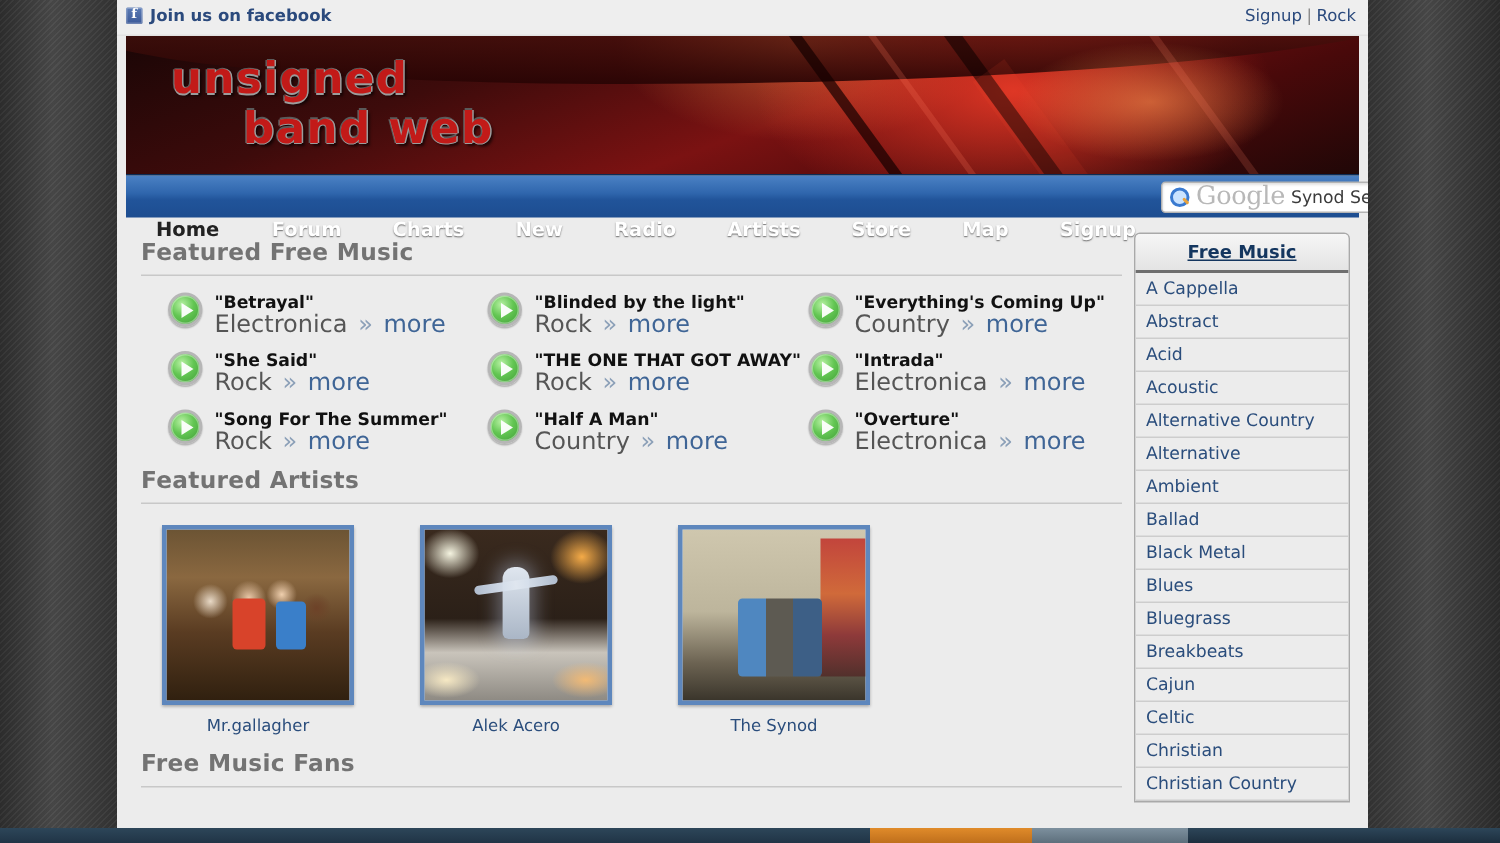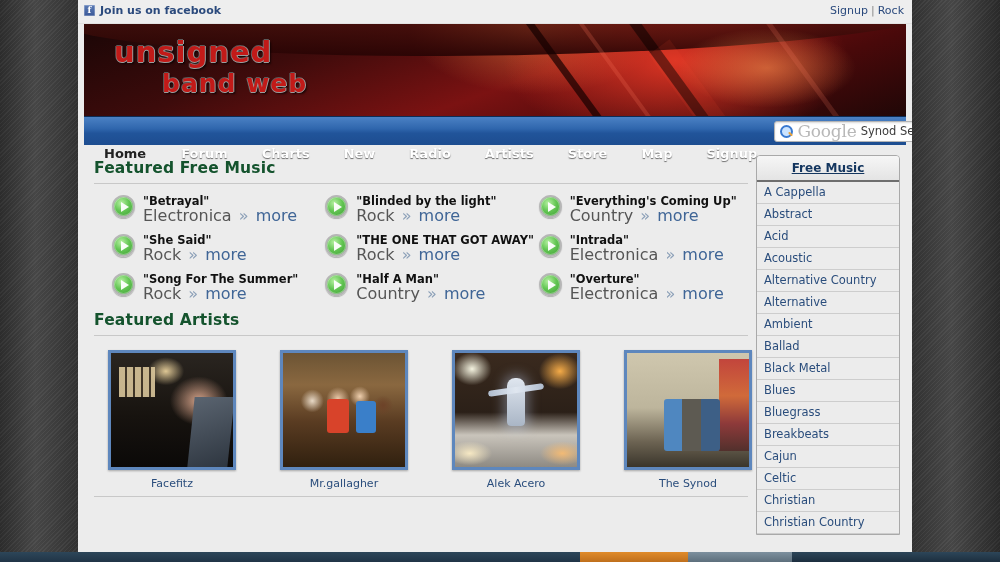--- a/index.html
+++ b/index.html
@@ -113,21 +113,21 @@
   #logo-top, #logo-bottom {
     font-family: "DejaVu Sans", sans-serif;
     font-weight: bold;
     color: #c21a18;
     letter-spacing: 1px;
     text-shadow:
        1px 0 0 #9c9c9c, 0 1px 0 #9c9c9c, -1px 0 0 #5a5a5a, 0 -1px 0 #5a5a5a,
        2px 2px 2px rgba(0,0,0,.65);
   }
   #logo-top { font-size: 29px; }
-  #logo-bottom { font-size: 25px; margin-top: 4px; margin-left: 48px; }
+  #logo-bottom { font-size: 29px; margin-top: 4px; margin-left: 48px; }
 
   
   #nav {
     position: relative;
     display: flex;
     align-items: stretch;
     height: 29px;
     background: linear-gradient(180deg, #4b81c4 0%, #2f66ad 42%, #21549a 58%, #1d4d90 100%);
     border-top: 1px solid #0c2c56;
     padding-left: 2px;
@@ -189,21 +189,21 @@
   #page {
     display: flex;
     background: #ececec;
     padding: 10px 0 0 0;
     min-height: 420px;
   }
   #content { width: 672px; padding: 0 8px 0 10px; }
   #rail    { width: 150px; padding-right: 6px; }
 
   h2.section-title {
-    font-size: 15.5px; font-weight: bold; color: #14532d;
+    font-size: 15.5px; font-weight: bold; color: #737373;
     letter-spacing: .2px;
     margin: 4px 0 6px 0;
   }
   .rule { height: 1px; background: #c8c8c8; margin-bottom: 10px; }
 
   
   #music-grid {
     display: grid;
     grid-template-columns: repeat(3, 1fr);
     row-gap: 10px;
@@ -511,37 +511,34 @@
                   <div class="track-sub"><span>Electronica</span> <span class="chev">»</span> <span class="more">more</span></div>
                 </div>
               </div>
             </div>
 
           <h2 class="section-title">Featured Artists</h2>
           <div class="rule"></div>
 
           <div id="artists">
               <div class="artist">
-                <div class="artist-photo ph1"></div>
-                <div class="artist-name">Facefitz</div>
-              </div>
-              <div class="artist">
                 <div class="artist-photo ph2"></div>
                 <div class="artist-name">Mr.gallagher</div>
               </div>
               <div class="artist">
                 <div class="artist-photo ph3"></div>
                 <div class="artist-name">Alek Acero</div>
               </div>
               <div class="artist">
                 <div class="artist-photo ph4"></div>
                 <div class="artist-name">The Synod</div>
               </div>
             </div>
 
+          <h2 class="section-title">Free Music Fans</h2>
           <div class="rule"></div>
 
         </div>
 
         <div id="rail">
           <div id="rail-panel">
             <div id="rail-header">Free Music</div>
             <div id="rail-list">
                 <div class="rail-item">A Cappella</div>
                 <div class="rail-item">Abstract</div>

